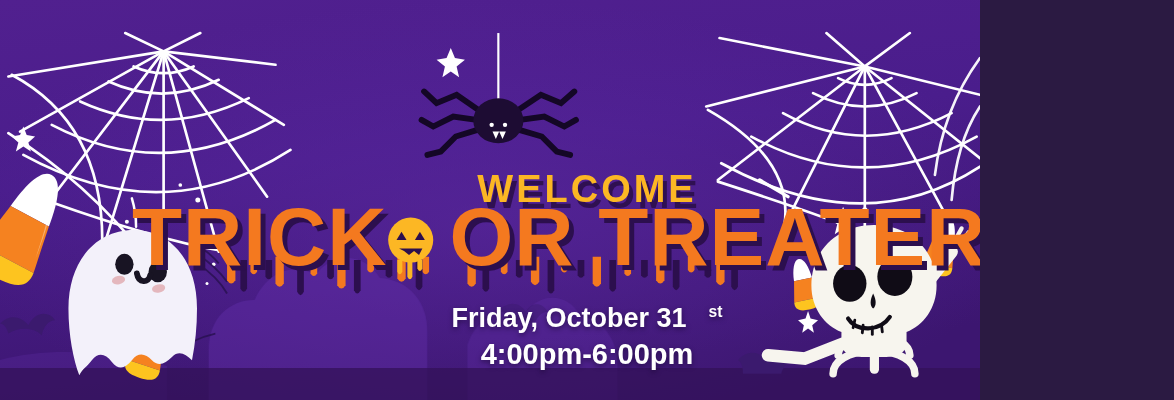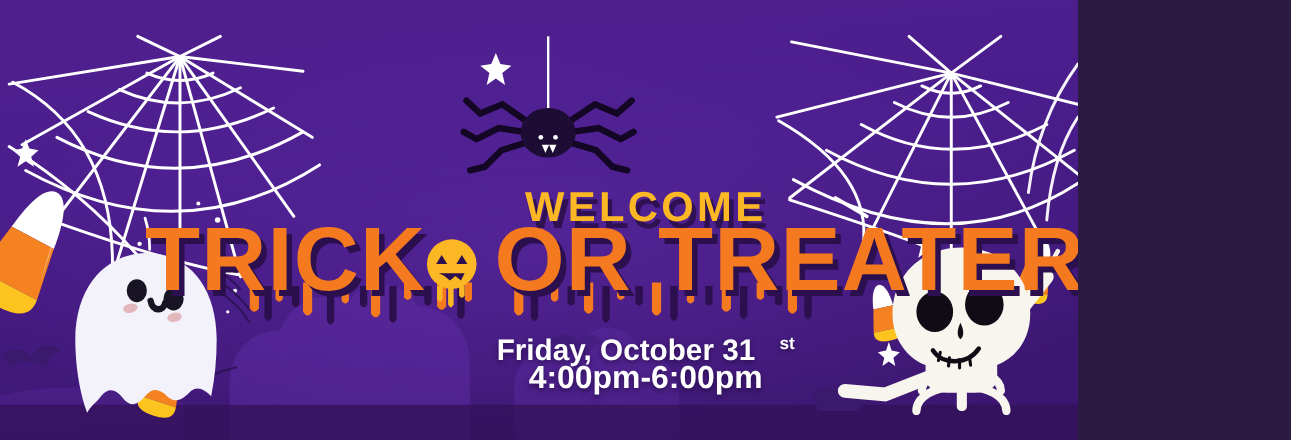--- a/index.html
+++ b/index.html
@@ -75,21 +75,21 @@
     position: absolute;
     left: 0;
     width: 1174px;
     text-align: center;
     color: #ffffff;
     font-weight: bold;
     font-family: "Liberation Sans", sans-serif;
     text-shadow: 0 2px 5px rgba(20,5,40,.55);
   }
   #date-line { top: 303px; font-size: 27px; }
-  #time-line { top: 328px; font-size: 29px; }
+  #time-line { top: 338px; font-size: 29px; }
   #date-line sup { font-size: .58em; vertical-align: super; margin-left: 22px; }
 </style>
 </head>
 <body>
 
 <div id="banner">
 
   <svg class="layer" viewBox="0 0 1174 400" preserveAspectRatio="none" style="z-index:1">
     <defs>
       <linearGradient id="bgGrad" x1="0" y1="0" x2="0.25" y2="1">

